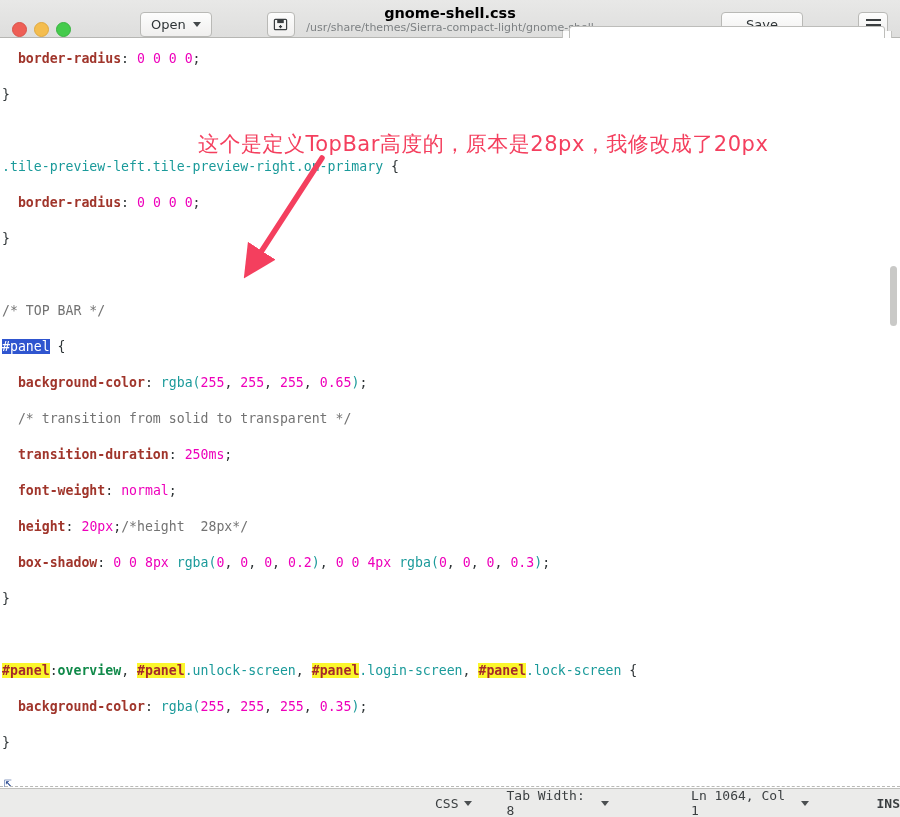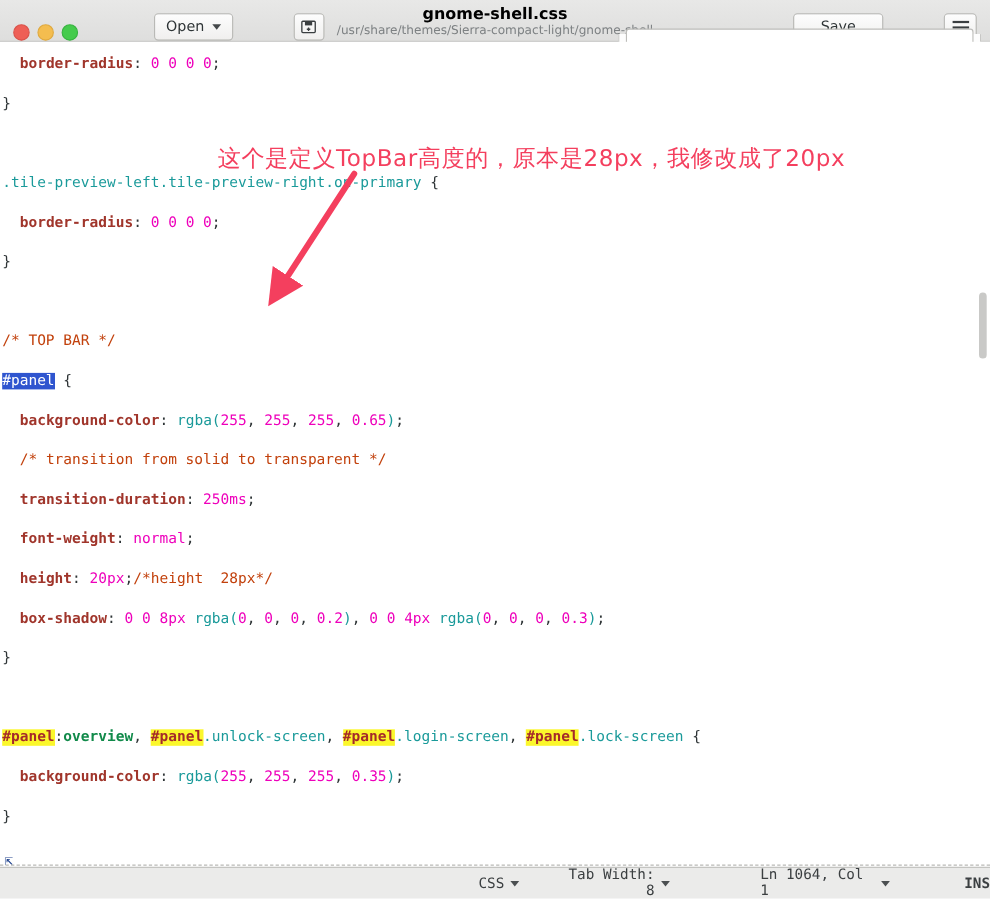--- a/index.html
+++ b/index.html
@@ -84,21 +84,21 @@
   .sel      {color:#fff;background:#2f55cf;}
   .hl       {background:#fbf72b;}
   .sel-tag  {color:#a52a2a;font-weight:bold;}        
   .cls      {color:#1a9a9a;}                          
   .pseudo   {color:#118a4a;font-weight:bold;}
   .prop     {color:#a0352b;font-weight:bold;}                          
   .val      {color:#ee00bb;}
   .num      {color:#ee00bb;}
   .fn       {color:#1a9a9a;}
   .punct    {color:#2e3436;}
-  .cmt      {color:#c2410c;}
+  .cmt      {color:#737373;}
   .brace    {color:#2e3436;}
 
   
   .annot{
     position:absolute;left:198px;top:130px;
     font-family:"DejaVu Sans",sans-serif;
     font-size:21px;color:#f43f5e;white-space:pre;
     letter-spacing:.5px;
   }
   .arrow{position:absolute;left:200px;top:150px;pointer-events:none;}
@@ -126,21 +126,21 @@
   .statusbar{
     position:absolute;left:0;bottom:0;width:900px;height:29px;
     background:#ebebea;border-top:1px solid #c0c0bd;
     box-sizing:border-box;
     display:flex;align-items:center;
     font-family:"DejaVu Sans Mono",monospace;font-size:13px;color:#3b3f41;gap:12px;
   }
   .st{display:flex;align-items:center;gap:6px;}
   .st .dncaret{width:0;height:0;border-left:4px solid transparent;border-right:4px solid transparent;border-top:5px solid #4b4f51;display:block;}
   .sp-lang{margin-left:435px;}
-  .sp-tab{margin-left:22px;text-align:right;}
+  .sp-tab{margin-left:22px;}
   .sp-ln{margin-left:70px;}
   .sp-ins{margin-left:56px;font-weight:bold;}
 </style>
 </head>
 <body>
 
 <div class="titlebar">
 
   <div class="traffic">
     <span class="dot close"></span>

